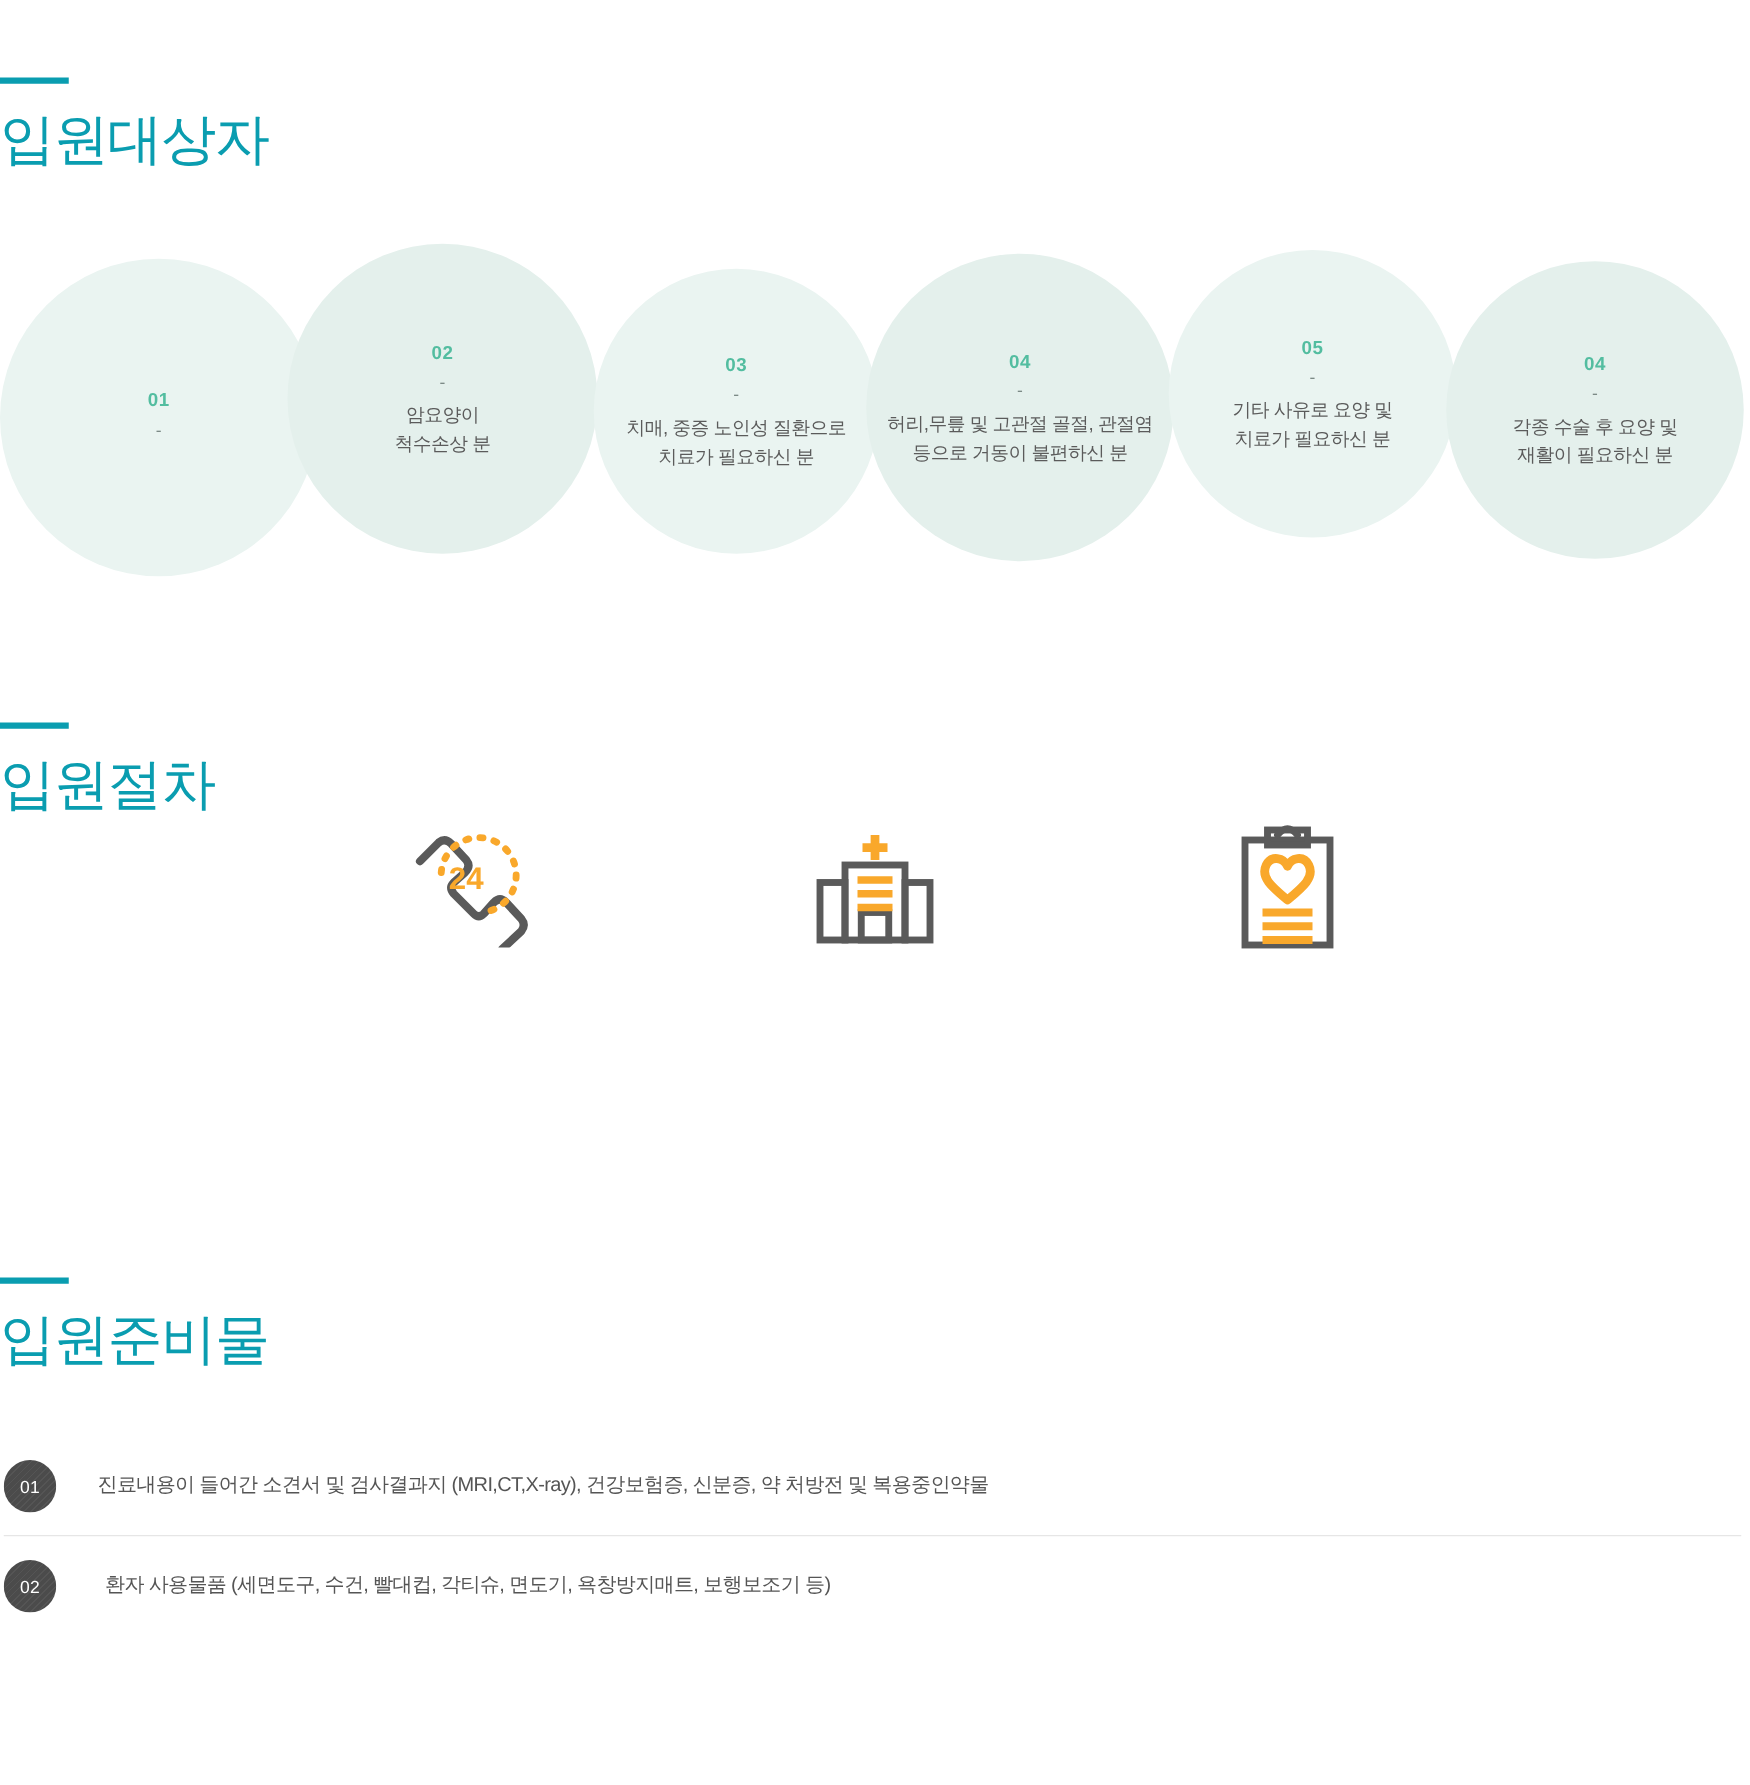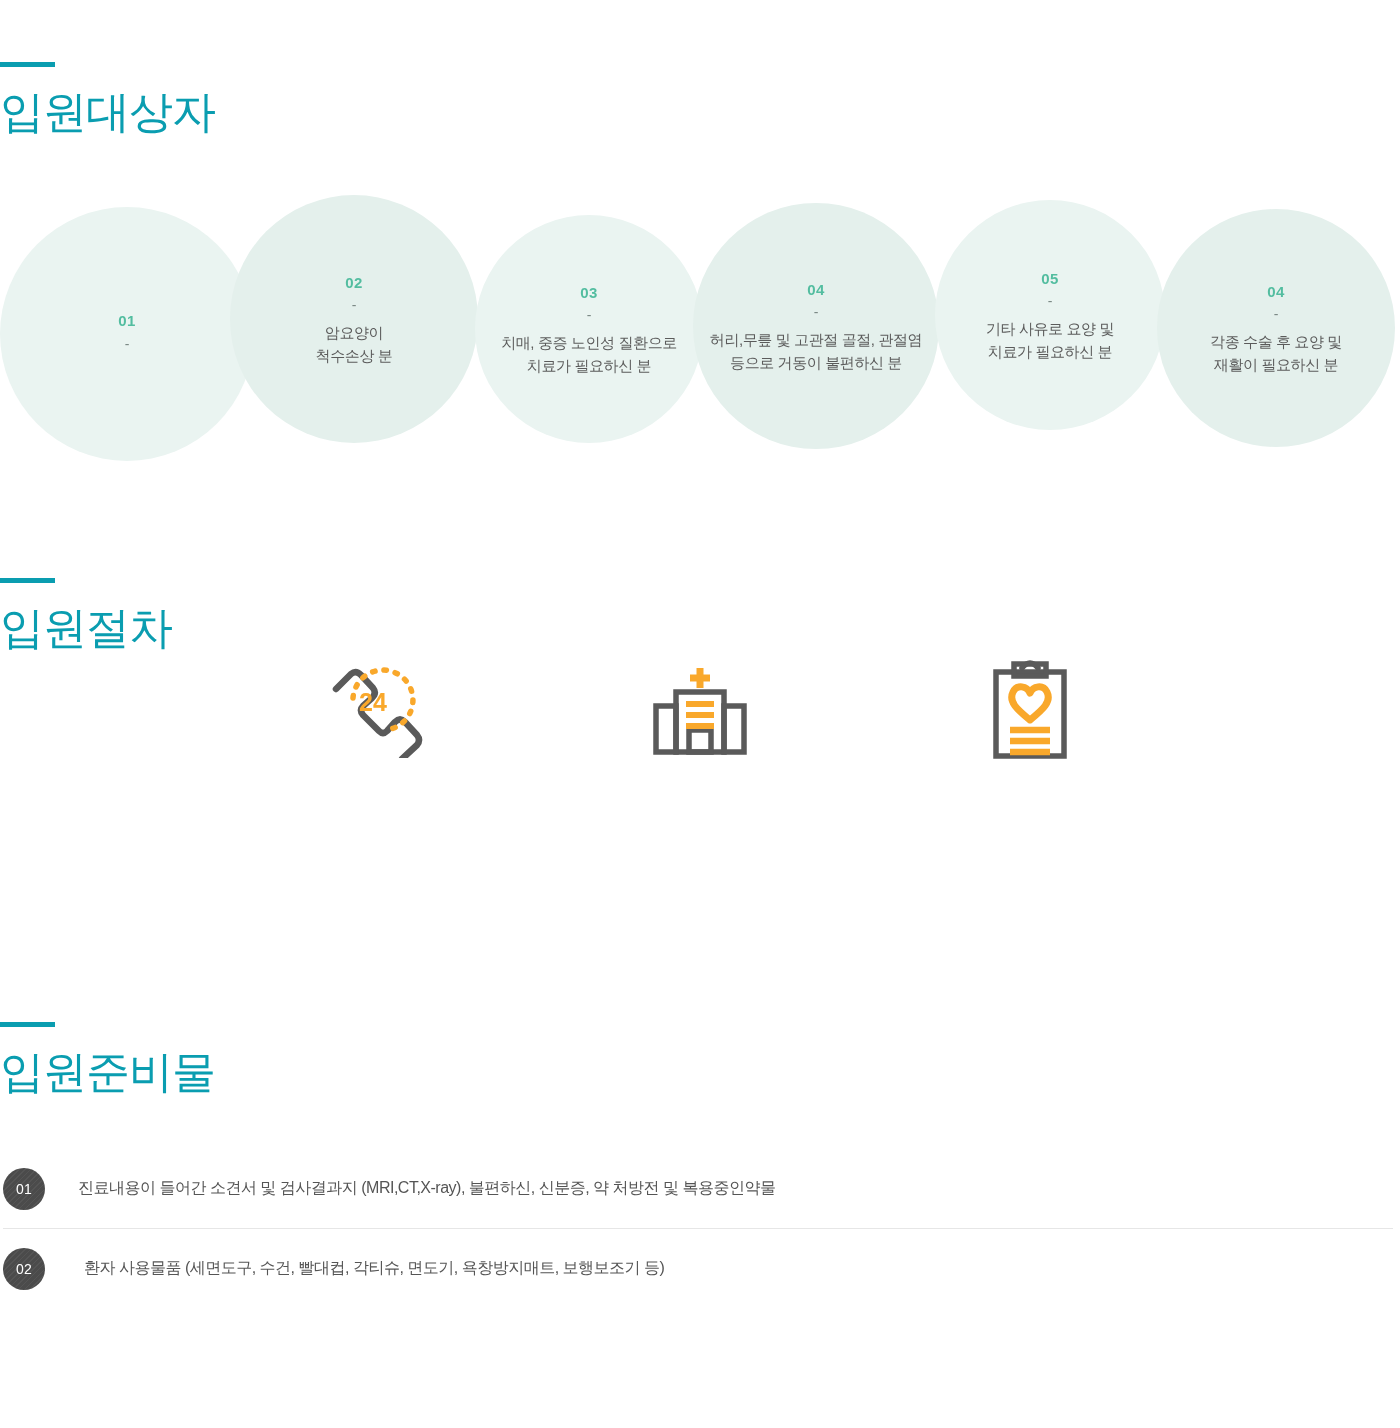--- a/index.html
+++ b/index.html
@@ -280,21 +280,21 @@
   <div class="accent-bar"></div>
   <div class="section-title">입원준비물</div>
 </div>
 
 <div class="check-list">
 
   <div class="check-item">
     <div class="check-badge">
       <span>01</span>
     </div>
-    <div class="check-text" style="left:78px;">진료내용이 들어간 소견서 및 검사결과지 (MRI,CT,X-ray), 불편하신, 신분증, 약 처방전 및 복용중인약물</div>
+    <div class="check-text" style="left:78px;">진료내용이 들어간 소견서 및 검사결과지 (MRI,CT,X-ray), 건강보험증, 신분증, 약 처방전 및 복용중인약물</div>
   </div>
 
   <div class="check-divider" style="top:80px;"></div>
 
   <div class="check-item">
     <div class="check-badge">
       <span>02</span>
     </div>
     <div class="check-text" style="left:84px;">환자 사용물품 (세면도구, 수건, 빨대컵, 각티슈, 면도기, 욕창방지매트, 보행보조기 등)</div>
   </div>

